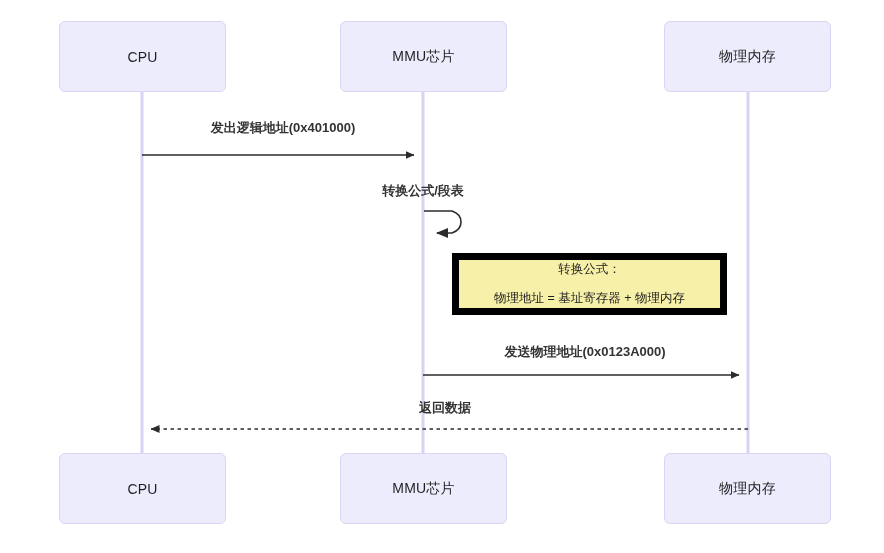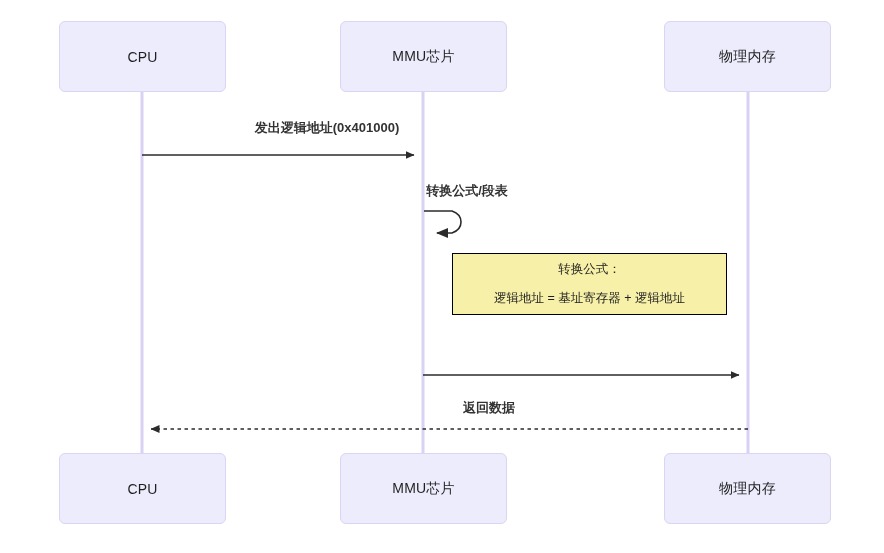--- a/index.html
+++ b/index.html
@@ -42,26 +42,25 @@
     white-space: nowrap;
   }
   .msg-label {
     position: absolute;
     font-size: 13px;
     font-weight: bold;
     color: #333333;
     white-space: nowrap;
     transform: translateX(-50%);
     font-family: "Liberation Sans", "DejaVu Sans", sans-serif;
-    margin-left: 44px;
   }
   .note-box {
     position: absolute;
     background: #f7f0a8;
-    border: 1px solid #000000;
+    border: 7px solid #000000;
     box-sizing: border-box;
     display: flex;
     flex-direction: column;
     align-items: center;
     justify-content: center;
     gap: 12px;
   }
   .note-line {
     font-size: 12.5px;
     color: #1f1f1f;
@@ -117,20 +116,21 @@
   </div>
   <div class="participant-box" style="left:340px; top:453px; width:167px; height:71px;">
     <span class="participant-label">MMU芯片</span>
   </div>
   <div class="participant-box" style="left:664px; top:453px; width:167px; height:71px;">
     <span class="participant-label">物理内存</span>
   </div>
 
   <div class="msg-label" style="left:283px; top:119px;">发出逻辑地址(0x401000)</div>
   <div class="msg-label" style="left:423px; top:182px;">转换公式/段表</div>
+  <div class="msg-label" style="left:585px; top:343px;">发送物理地址(0x0123A000)</div>
   <div class="msg-label" style="left:445px; top:399px;text-align:center;">返回数据</div>
 
   <div class="note-box" style="left:452px; top:253px; width:275px; height:62px;">
     <span class="note-line">转换公式：</span>
-    <span class="note-line">逻辑地址 = 基址寄存器 + 逻辑地址</span>
+    <span class="note-line">物理地址 = 基址寄存器 + 物理内存</span>
   </div>
 
 </div>
 
 </body></html>

